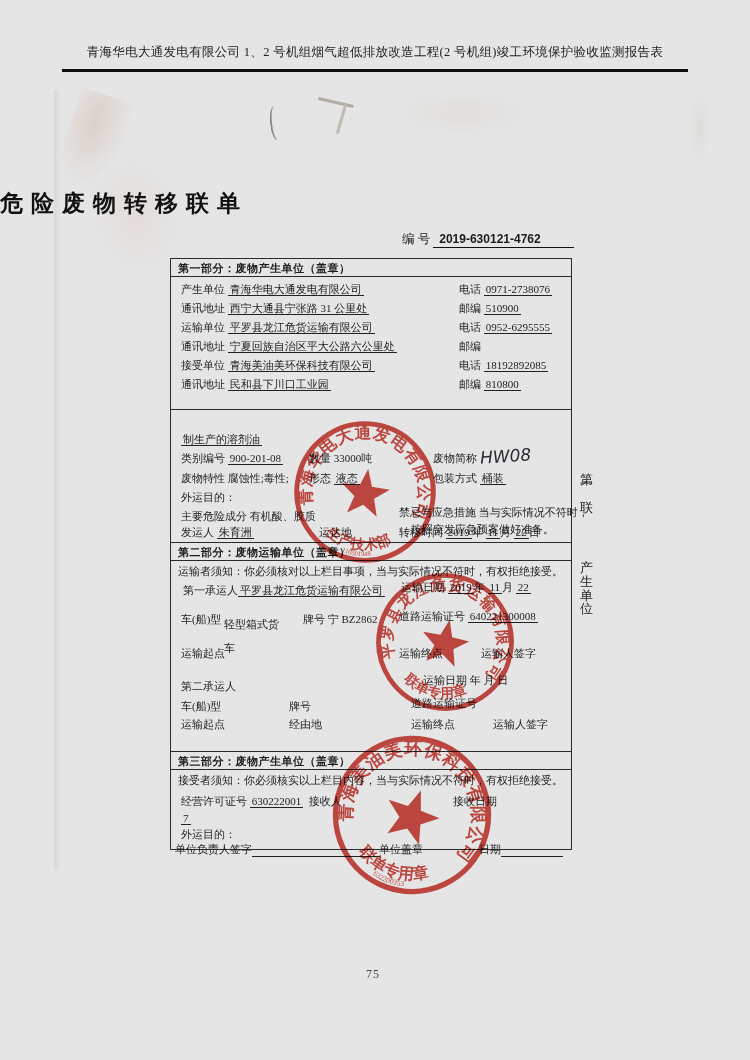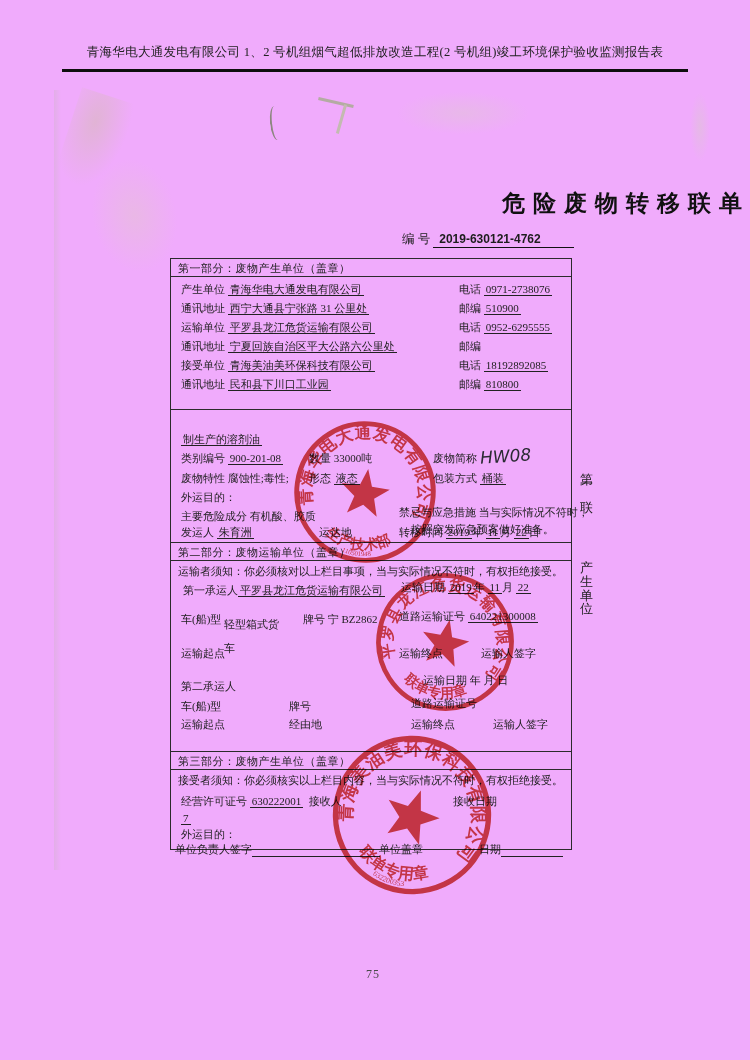--- a/index.html
+++ b/index.html
@@ -1,33 +1,33 @@
 <!DOCTYPE html>
 <html><head>
 <meta charset="utf-8">
 <style>
   html,body{margin:0;padding:0;}
-  .page{position:relative;width:750px;height:1060px;background:#f0abfc;overflow:hidden;
+  .page{position:relative;width:750px;height:1060px;background:#e5e5e5;overflow:hidden;
         font-family:"Liberation Serif","DejaVu Serif",serif;color:#1d1d1d;}
   .doc-header{position:absolute;top:44px;left:0;width:100%;text-align:center;
               font-size:12.5px;letter-spacing:.3px;color:#222;}
   .doc-rule{position:absolute;top:69px;left:62px;width:626px;height:2.6px;background:#0e0e0e;}
-  .main-title{position:absolute;top:188px;left:0;width:100%;text-align:right;
+  .main-title{position:absolute;top:188px;left:0;width:100%;text-align:left;
               font-family:"Liberation Sans","DejaVu Sans",sans-serif;font-weight:700;
               font-size:23px;letter-spacing:8px;color:#111;}
   .serial-row{position:absolute;top:231px;left:402px;font-size:12.5px;white-space:nowrap;}
   .serial-row .val{display:inline-block;min-width:132px;border-bottom:1.6px solid #111;
                    font-family:"Liberation Sans","DejaVu Sans",sans-serif;font-weight:700;
                    font-size:12px;padding:0 3px 1px 6px;}
   
   .form{position:absolute;left:170px;top:258px;width:400px;height:590px;
         border:1.6px solid #2b2b2b;font-size:11px;}
   .hline{position:absolute;left:0;width:100%;border-top:1.5px solid #2b2b2b;}
   .cell{position:absolute;white-space:nowrap;line-height:15px;}
-  .sec-head{position:absolute;left:7px;font-weight:400;letter-spacing:.5px;}
+  .sec-head{position:absolute;left:7px;font-weight:700;letter-spacing:.5px;}
   .u{border-bottom:1px solid #222;padding:0 2px 0 2px;}
   .ublk{display:inline-block;border-bottom:1px solid #222;height:12px;vertical-align:bottom;}
   .wrapval{display:inline-block;white-space:normal;vertical-align:top;line-height:24px;}
   .hand{font-family:"DejaVu Sans",sans-serif;font-style:italic;font-size:17px;
         transform:rotate(-4deg);display:inline-block;color:#2a2a33;}
   
   .vert{position:absolute;writing-mode:vertical-rl;font-size:13px;letter-spacing:14px;color:#222;}
   .pageno{position:absolute;top:967px;left:366px;font-size:12px;color:#4a4a4a;letter-spacing:1px;}
   
   .stamp{position:absolute;mix-blend-mode:multiply;opacity:.86;}

